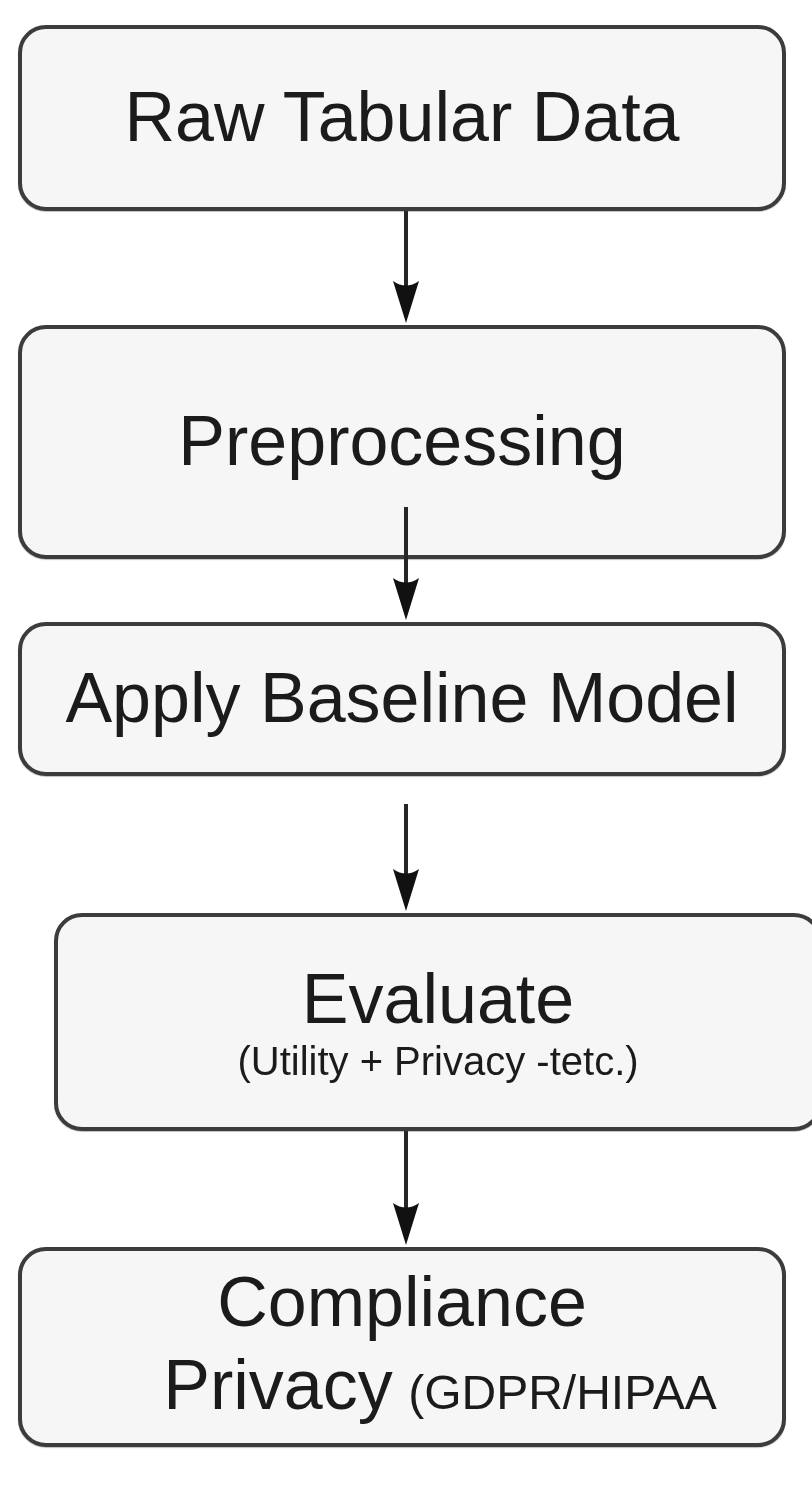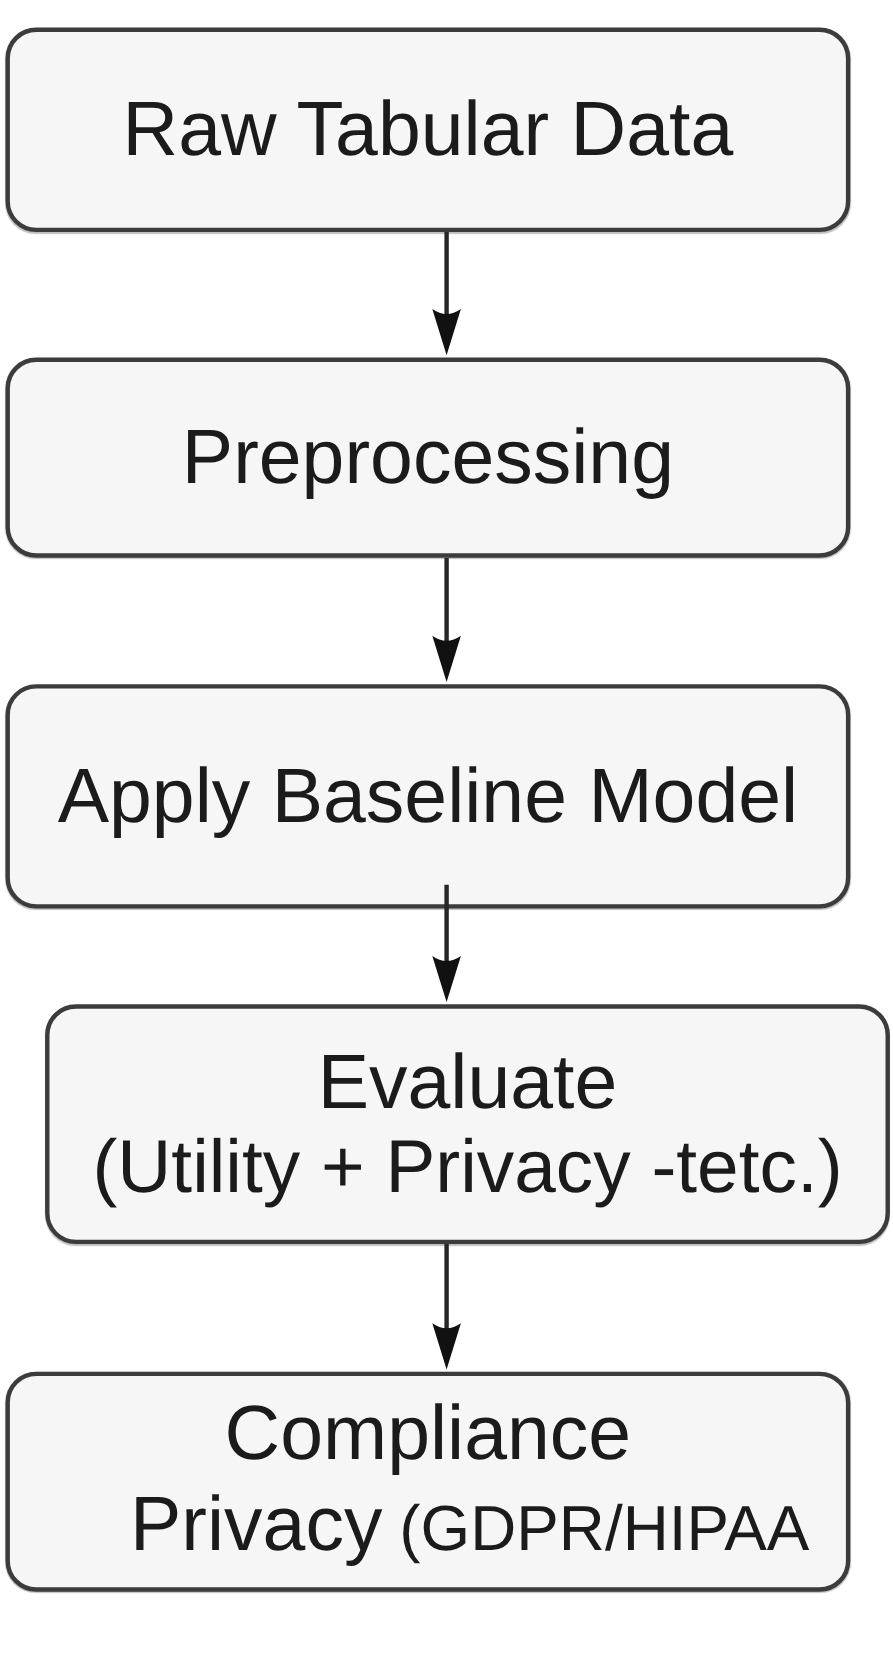--- a/index.html
+++ b/index.html
@@ -10,56 +10,56 @@
   .canvas {
     position: relative;
     width: 812px;
     height: 1510px;
     background: #ffffff;
     font-family: "Liberation Sans", "DejaVu Sans", sans-serif;
     overflow: hidden;
   }
   .node {
     position: absolute;
-    left: 5px;
+    left: 18px;
     width: 768px;
     box-sizing: border-box;
     background: #f6f6f6;
     border: 4px solid #3c3c3c;
     border-radius: 28px;
     display: flex;
     flex-direction: column;
     align-items: center;
     justify-content: center;
     box-shadow: 0 1px 1px rgba(0,0,0,0.25);
   }
   .node-label {
     color: #1b1b1b;
     font-size: 70px;
     line-height: 1.08;
     white-space: nowrap;
     text-align: center;
   }
   .node-sublabel {
     color: #1b1b1b;
-    font-size: 68px;
+    font-size: 40px;
     line-height: 1.15;
     white-space: nowrap;
     text-align: center;
   }
   .node-line2 {
     color: #1b1b1b;
     font-size: 70px;
     line-height: 1.26;
     white-space: nowrap;
     text-align: center;
     transform: translateX(38px);
   }
   .line2-small {
-    font-size: 58px;
+    font-size: 48px;
   }
   .line2-main {
     margin-right: 0.22em;
   }
   .arrow {
     position: absolute;
     left: 386px;
     width: 40px;
     display: block;
   }
@@ -79,30 +79,30 @@
 
   <div class="node" style="top:25px; height:186px;">
     <div class="node-label">Raw Tabular Data</div>
   </div>
 
   <svg class="arrow" style="top:211px;" width="40" height="112" viewBox="0 0 40 112">
     <line x1="20" y1="0" x2="20" y2="78"></line>
     <path d="M20 112 L7 70 Q20 79 33 70 Z"></path>
   </svg>
 
-  <div class="node" style="top:325px; height:182px;justify-content:center;">
+  <div class="node" style="top:325px; height:234px;justify-content:center;">
     <div class="node-label">Preprocessing</div>
   </div>
 
   <svg class="arrow" style="top:507px;" width="40" height="113" viewBox="0 0 40 113">
     <line x1="20" y1="0" x2="20" y2="79"></line>
     <path d="M20 113 L7 71 Q20 80 33 71 Z"></path>
   </svg>
 
-  <div class="node" style="top:622px; height:204px;align-items:center;">
+  <div class="node" style="top:622px; height:154px;align-items:center;">
     <div class="node-label">Apply Baseline Model</div>
   </div>
 
   <svg class="arrow" style="top:804px;" width="40" height="107" viewBox="0 0 40 107">
     <line x1="20" y1="0" x2="20" y2="73"></line>
     <path d="M20 107 L7 65 Q20 74 33 65 Z"></path>
   </svg>
 
   <div class="node" id="node-evaluate" style="top:913px; height:218px;">
     <div class="node-label">Evaluate</div>

